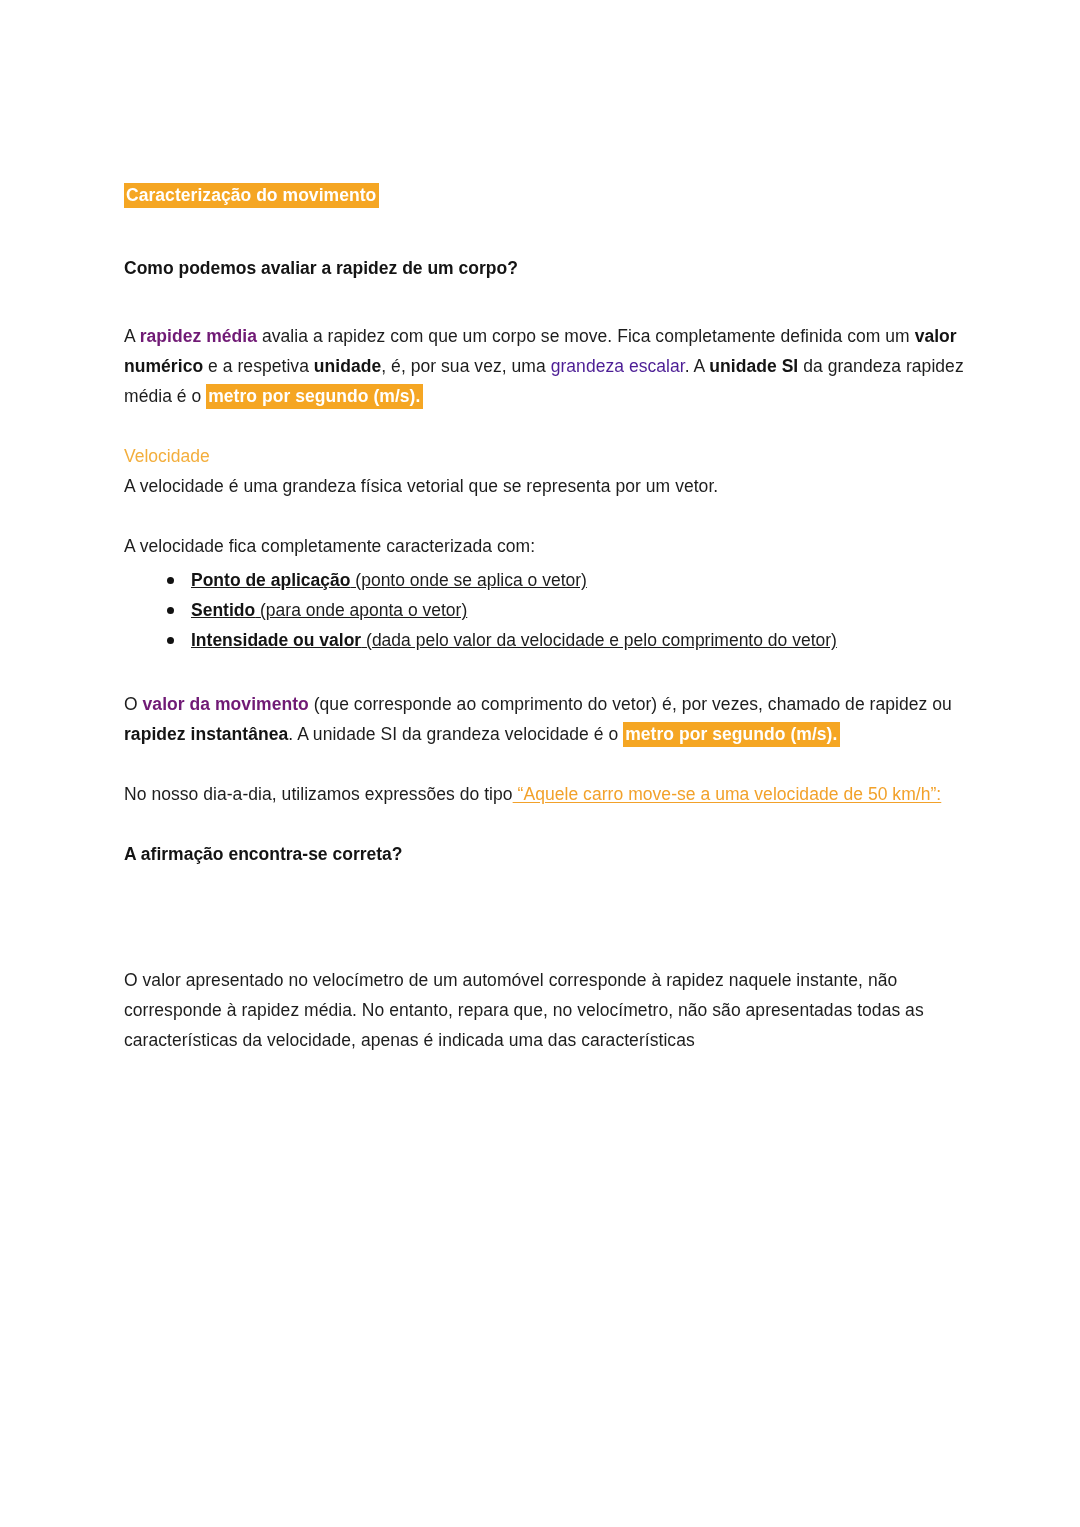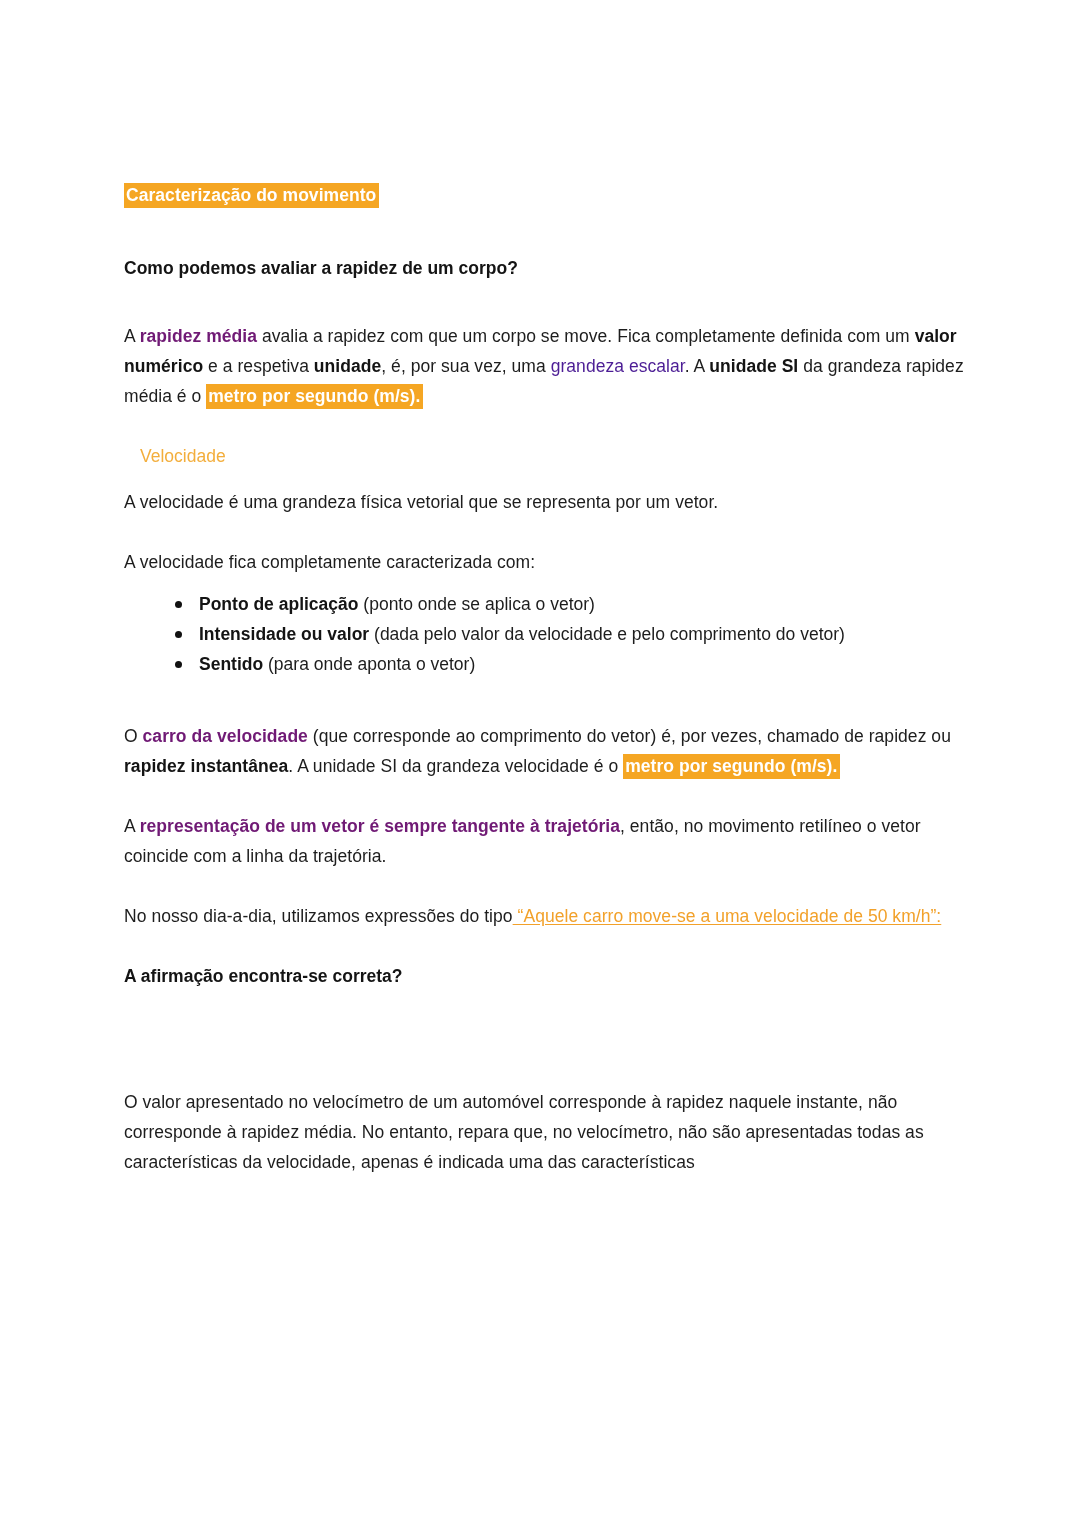--- a/index.html
+++ b/index.html
@@ -57,30 +57,31 @@
   }
   .heading-gap { margin-bottom: 38px; margin-top: 26px; }
 
   .orange { color: #4c1d95; }
   .orange-b { color: #701a75; font-weight: bold; }
   .amber-head {
     color: #F3AE3C;
     font-size: 17.5px;
     line-height: 30px;
     font-weight: normal;
-    margin: 16px;
+    margin: 0;
   }
   b, .bold { font-weight: bold; color: #141414; }
   .u { text-decoration: underline; text-underline-offset: 2px; }
   .u-orange { color: #F2A12A; text-decoration: underline; text-underline-offset: 2px; }
 
   ul.bullets {
-    margin: 12px;
+    margin: 4px;
     padding: 0 0 0 63px;
     list-style: none;
+    text-decoration: underline;
   }
   ul.bullets li {
     position: relative;
     font-size: 17.5px;
     line-height: 30px;
     color: #1d1d1d;
     padding-left: 0;
   }
   ul.bullets li::before {
     content: "";
@@ -111,29 +112,28 @@
 
     <div class="amber-head">Velocidade</div>
     <p class="tight">A velocidade é uma grandeza física vetorial que se representa por um vetor.</p>
 
     <div class="gap-sm"></div>
 
     <p class="tight">A velocidade fica completamente caracterizada com:</p>
 
     <ul class="bullets">
       <li><span class="bold">Ponto de aplicação</span><span> (ponto onde se aplica o vetor)</span></li>
+      <li><span class="bold">Sentido</span><span> (para onde aponta o vetor)</span></li>
       <li><span class="bold">Intensidade ou valor</span><span> (dada pelo valor da velocidade e pelo comprimento do vetor)</span></li>
-      <li><span class="bold">Sentido</span><span> (para onde aponta o vetor)</span></li>
     </ul>
 
     <div class="gap-sm"></div>
 
-    <p class="block"><span>O </span><span class="orange-b">carro da velocidade</span><span> (que corresponde ao comprimento do vetor) é, por vezes, chamado de rapidez ou </span><span class="bold">rapidez instantânea</span><span>. A unidade SI da grandeza velocidade é o </span><span class="hl">metro por segundo (m/s).</span></p>
+    <p class="block"><span>O </span><span class="orange-b">valor da movimento</span><span> (que corresponde ao comprimento do vetor) é, por vezes, chamado de rapidez ou </span><span class="bold">rapidez instantânea</span><span>. A unidade SI da grandeza velocidade é o </span><span class="hl">metro por segundo (m/s).</span></p>
 
-    <p class="block"><span>A </span><span class="orange-b">representação de um vetor é sempre tangente à trajetória</span><span>, então, no movimento retilíneo o vetor coincide com a linha da trajetória.</span></p>
 
     <p class="block"><span>No nosso dia-a-dia, utilizamos expressões do tipo</span><span class="u-orange"> “Aquele carro move-se a uma velocidade de 50 km/h”:</span></p>
 
     <div class="h-bold">A afirmação encontra-se correta?</div>
 
 
     <div class="gap-lg"></div>
 
     <p class="tight">O valor apresentado no velocímetro de um automóvel corresponde à rapidez naquele instante, não corresponde à rapidez média. No entanto, repara que, no velocímetro, não são apresentadas todas as características da velocidade, apenas é indicada uma das características</p>
 

